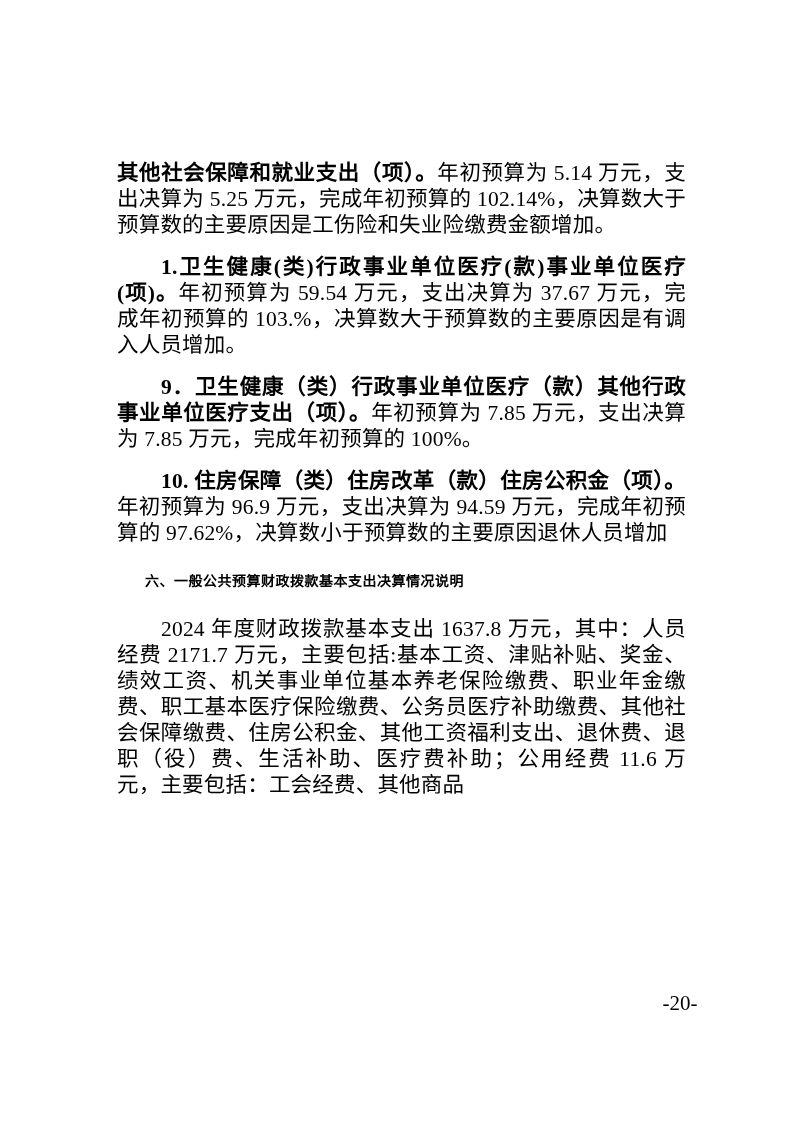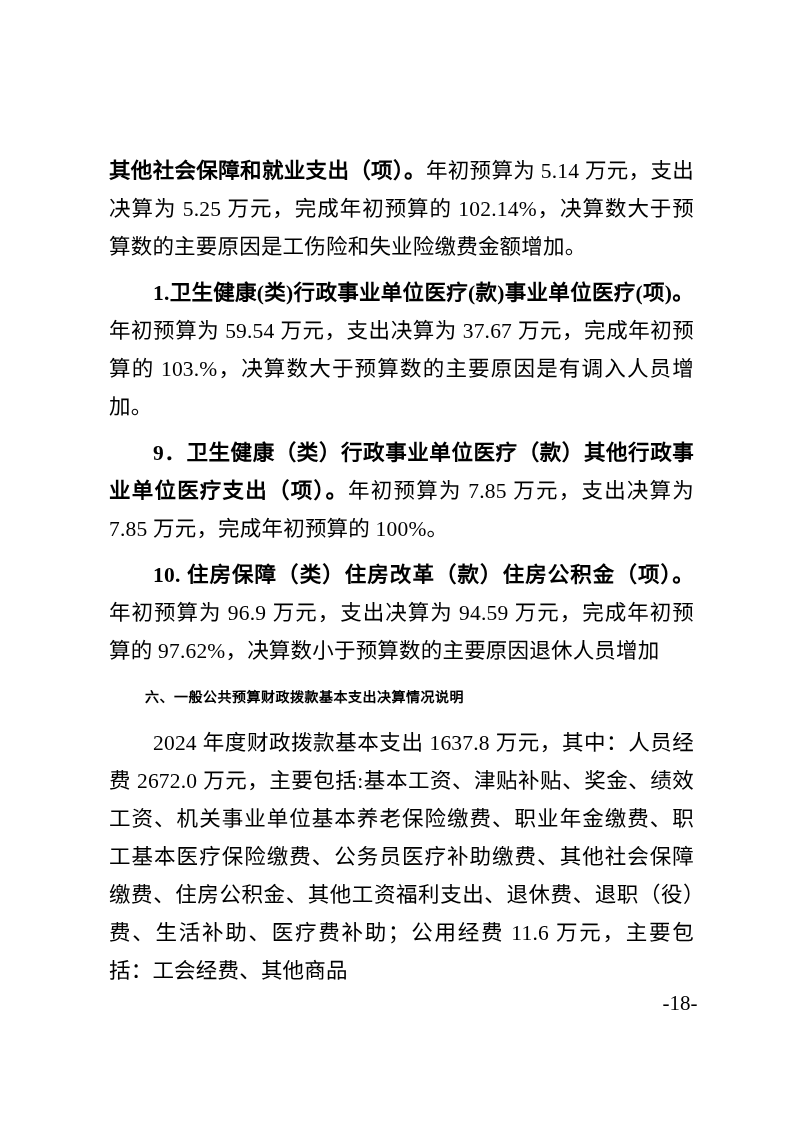--- a/index.html
+++ b/index.html
@@ -16,23 +16,23 @@
     font-family: "Liberation Serif", "DejaVu Serif", serif;
     overflow: hidden;
   }
   .content {
     position: absolute;
     left: 101px;
     top: 144px;
     width: 601px;
   }
   .para {
-    margin: 8px;
+    margin: 16px;
     font-size: 21.5px;
-    line-height: 38px;
+    line-height: 26px;
     text-align: justify;
     text-justify: inter-ideograph;
     letter-spacing: 0.2px;
   }
   .para.indent {
     text-indent: 44px;
   }
   .lead {
     font-weight: 700;
   }
@@ -66,18 +66,18 @@
 
     <p class="para indent"><span class="lead">1.卫生健康(类)行政事业单位医疗(款)事业单位医疗(项)。</span><span>年初预算为 59.54 万元，支出决算为 37.67 万元，完成年初预算的 103.%，决算数大于预算数的主要原因是有调入人员增加。</span></p>
 
     <p class="para indent"><span class="lead">9．卫生健康（类）行政事业单位医疗（款）其他行政事业单位医疗支出（项）。</span><span>年初预算为 7.85 万元，支出决算为 7.85 万元，完成年初预算的 100%。</span></p>
 
     <p class="para indent"><span class="lead">10. 住房保障（类）住房改革（款）住房公积金（项）。</span><span>年初预算为 96.9 万元，支出决算为 94.59 万元，完成年初预算的 97.62%，决算数小于预算数的主要原因退休人员增加</span></p>
 
 
     <h2 class="section-heading">六、一般公共预算财政拨款基本支出决算情况说明</h2>
 
-    <p class="para indent">2024 年度财政拨款基本支出 1637.8 万元，其中：人员经费 2672.0 万元，主要包括:基本工资、津贴补贴、奖金、绩效工资、机关事业单位基本养老保险缴费、职业年金缴费、职工基本医疗保险缴费、公务员医疗补助缴费、其他社会保障缴费、住房公积金、其他工资福利支出、退休费、退职（役）费、生活补助、医疗费补助；公用经费 11.6 万元，主要包括：工会经费、其他商品</p>
+    <p class="para indent">2024 年度财政拨款基本支出 1637.8 万元，其中：人员经费 2171.7 万元，主要包括:基本工资、津贴补贴、奖金、绩效工资、机关事业单位基本养老保险缴费、职业年金缴费、职工基本医疗保险缴费、公务员医疗补助缴费、其他社会保障缴费、住房公积金、其他工资福利支出、退休费、退职（役）费、生活补助、医疗费补助；公用经费 11.6 万元，主要包括：工会经费、其他商品</p>
 
   </div>
 
-  <div class="page-number">-18-</div>
+  <div class="page-number">-20-</div>
 </div>
 
 </body></html>

